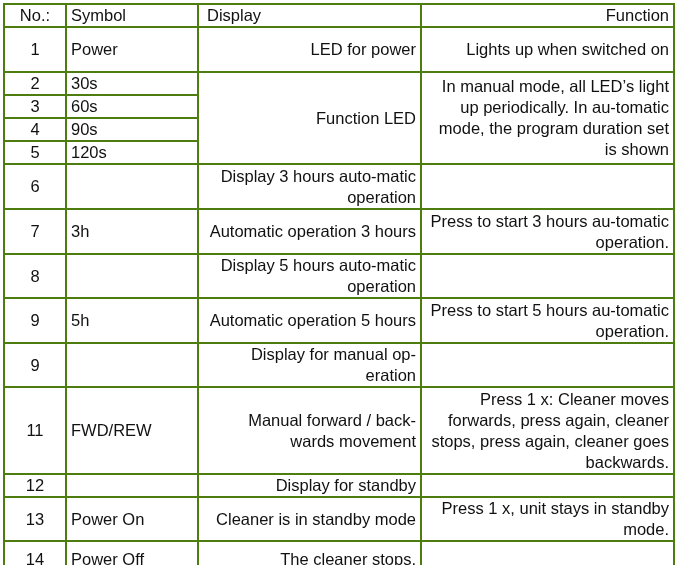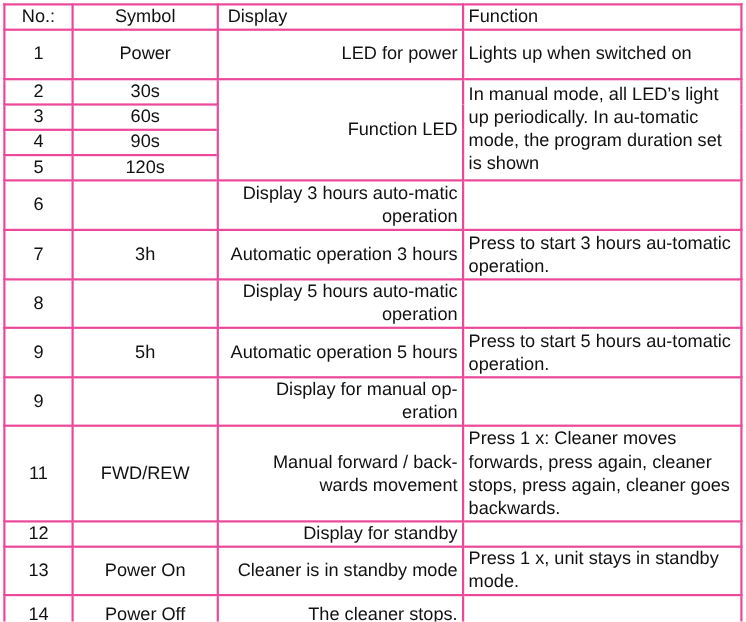--- a/index.html
+++ b/index.html
@@ -1,25 +1,25 @@
 <!DOCTYPE html>
 <html><head>
   <meta charset="utf-8">
   <style>
     html, body { margin: 0; padding: 0; background: #ffffff; }
     body { width: 678px; height: 565px; overflow: hidden; position: relative;
            font-family: "Liberation Sans", sans-serif; color: #111111; }
     table.spec { position: absolute; left: 3px; top: 3px; border-collapse: collapse;
            table-layout: fixed; width: 670px; }
-    table.spec td, table.spec th { border: 2px solid #ec4899; padding: 0 4px; font-size: 16.5px;
+    table.spec td, table.spec th { border: 2px solid #4d7c0f; padding: 0 4px; font-size: 16.5px;
            line-height: 21px; font-weight: normal; vertical-align: middle; overflow: hidden; }
     .c-no { text-align: center; }
-    .c-sym { text-align: center; }
+    .c-sym { text-align: left; }
     .c-disp { text-align: right; padding-left: 8px !important; }
-    .c-func { text-align: left; }
+    .c-func { text-align: right; }
     th.c-disp { text-align: left; }
   </style>
 </head>
 <body>
 
 <table class="spec">
   <colgroup>
     <col style="width:62px">
     <col style="width:132px">
     <col style="width:223px">

